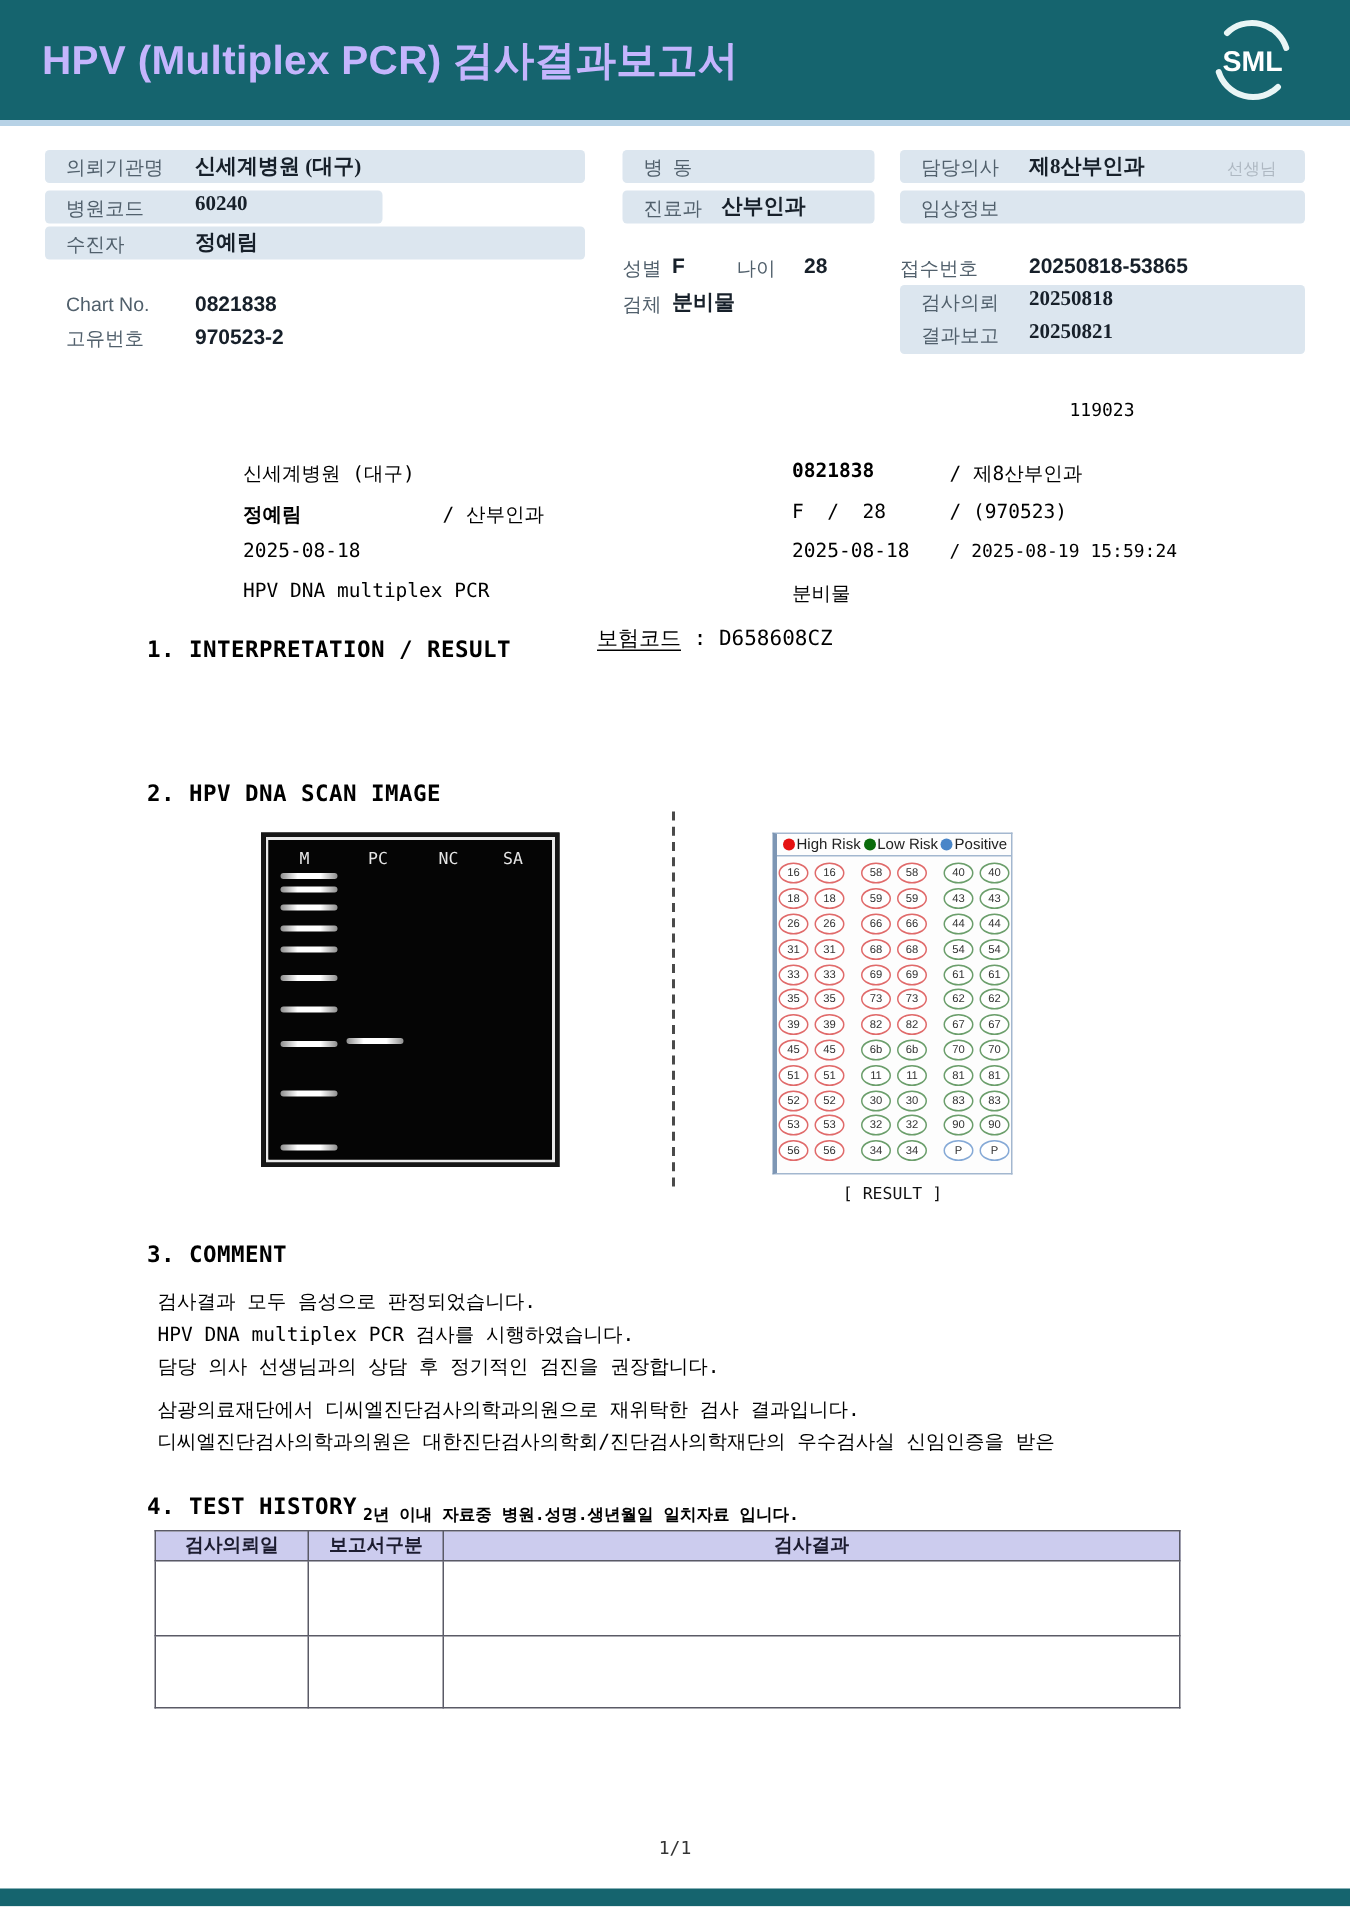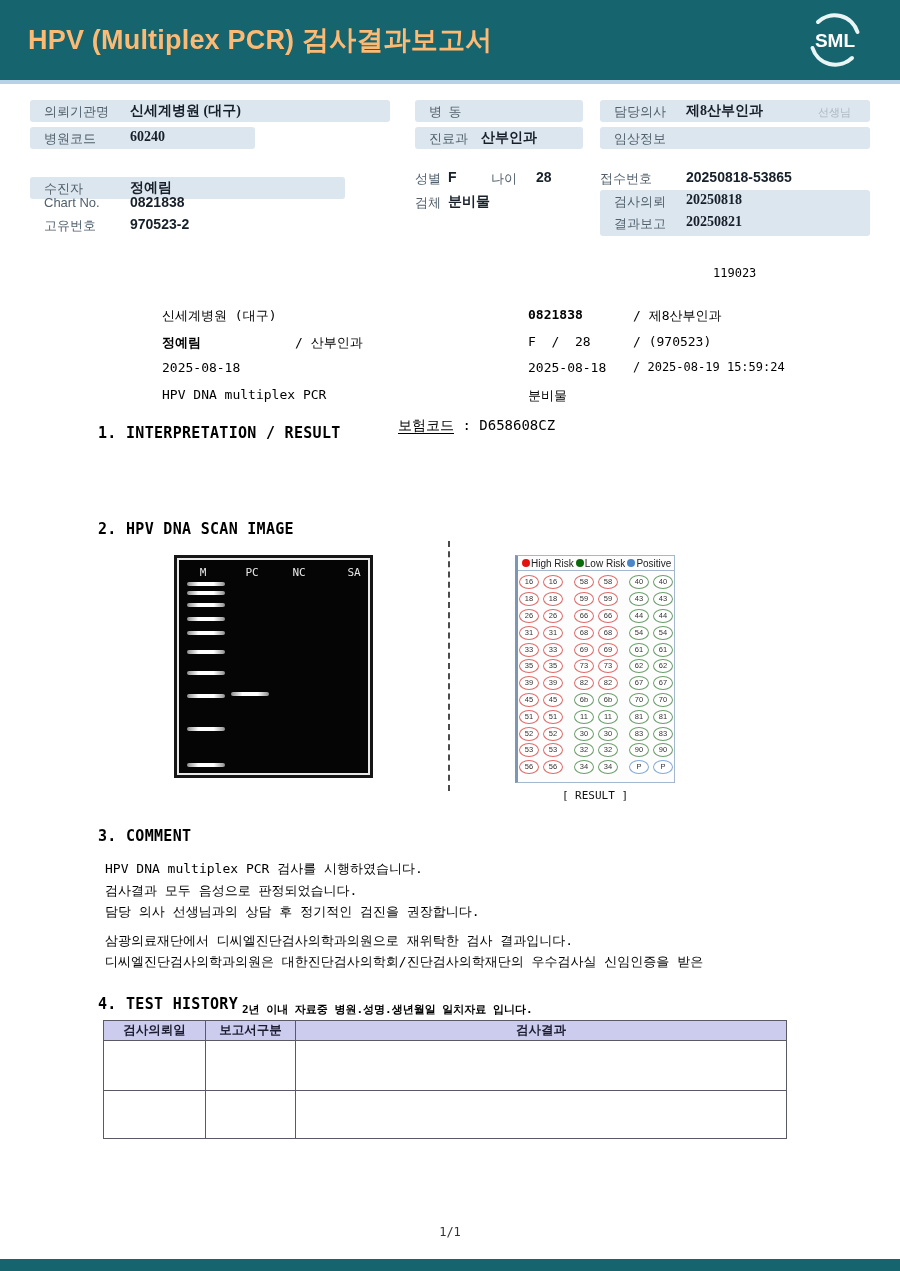--- a/index.html
+++ b/index.html
@@ -2,21 +2,21 @@
 <html><head>
 <meta charset="utf-8">
 <style>
   * { margin:0; padding:0; box-sizing:border-box; }
   html,body { background:#fff; }
   body { font-family:"Liberation Sans", sans-serif; }
   .page { position:relative; width:900px; height:1271px; background:#fff; overflow:hidden; margin:0 auto; }
 
   
   .hdr { position:absolute; left:0; top:0; width:900px; height:80px; background:#15646e; display:flex; align-items:center; }
-  .hdr-title { color:#fdba74; font-size:27px; font-weight:600; padding-left:28px; letter-spacing:0.2px; }
+  .hdr-title { color:#c4b5fd; font-size:27px; font-weight:600; padding-left:28px; letter-spacing:0.2px; }
   .hdr-logo { position:absolute; right:36px; top:11px; width:58px; height:58px; }
   .hdr-line { position:absolute; left:0; top:80px; width:900px; height:4px; background:#b7d2e6; }
 
   
   .bar { position:absolute; height:22px; background:#dce6ef; border-radius:3px;font-family:Liberation Serif, serif; }
   .plain-row { position:absolute; height:22px; }
   .ilabel { position:absolute; left:14px; top:3px; font-size:13px; color:#51606c; white-space:pre; }
   .ivalue { position:absolute; top:2px; font-size:14px; font-weight:600; color:#17202a; white-space:pre; }
   .isuffix { position:absolute; top:5px; font-size:11px; color:#aeb8c2; }
 
@@ -89,21 +89,21 @@
   <div class="hdr-line"></div>
 
   <div class="bar" style="left:30px; top:100px; width:360px;">
     <span class="ilabel">의뢰기관명</span>
     <span class="ivalue" style="left:100px;">신세계병원 (대구)</span>
   </div>
   <div class="bar" style="left:30px; top:127px; width:225px;">
     <span class="ilabel">병원코드</span>
     <span class="ivalue" style="left:100px;">60240</span>
   </div>
-  <div class="bar" style="left:30px; top:177px; width:315px;">
+  <div class="bar" style="left:30px; top:151px; width:360px;">
     <span class="ilabel">수진자</span>
     <span class="ivalue" style="left:100px;">정예림</span>
   </div>
   <div class="plain-row" style="left:30px; top:192px; width:360px;">
     <span class="ilabel">Chart No.</span>
     <span class="ivalue" style="left:100px;">0821838</span>
   </div>
   <div class="plain-row" style="left:30px; top:214px; width:360px;">
     <span class="ilabel">고유번호</span>
     <span class="ivalue" style="left:100px;">970523-2</span>
@@ -169,21 +169,21 @@
   <div class="sec-title" style="left:98px; top:424px;">1. INTERPRETATION / RESULT</div>
   <div class="ins-code"><span class="u">보험코드</span><span> : </span><span>D658608CZ</span></div>
 
   <div class="sec-title" style="left:98px; top:520px;">2. HPV DNA SCAN IMAGE</div>
 
   <div class="gel">
     <div class="gel-inner">
         <span class="lane-lbl" style="left: 12px;">M</span>
         <span class="lane-lbl" style="left: 61px;">PC</span>
         <span class="lane-lbl" style="left: 108px;">NC</span>
-        <span class="lane-lbl" style="left: 163px;">SA</span>
+        <span class="lane-lbl" style="left: 151px;">SA</span>
         <div class="band" style="top: 22px;"></div>
         <div class="band" style="top: 31px;"></div>
         <div class="band" style="top: 43px;"></div>
         <div class="band" style="top: 57px;"></div>
         <div class="band" style="top: 71px;"></div>
         <div class="band" style="top: 90px;"></div>
         <div class="band" style="top: 111px;"></div>
         <div class="band" style="top: 134px;"></div>
         <div class="band" style="top: 167px;"></div>
         <div class="band" style="top: 203px;"></div>
@@ -304,21 +304,21 @@
           <span class="hpv-circle low">34</span>
           <span class="hpv-circle pos gap-left">P</span>
           <span class="hpv-circle pos">P</span>
         </div>
       </div>
   </div>
   <div class="result-caption">[ RESULT ]</div>
 
   <div class="sec-title" style="left:98px; top:827px;">3. COMMENT</div>
   <div class="comment-block">
-    <div id="cpara1"><div>HPV DNA multiplex PCR 검사를 시행하였습니다.</div><div>검사결과 모두 음성으로 판정되었습니다.</div><div>담당 의사 선생님과의 상담 후 정기적인 검진을 권장합니다.</div></div>
+    <div id="cpara1"><div>검사결과 모두 음성으로 판정되었습니다.</div><div>HPV DNA multiplex PCR 검사를 시행하였습니다.</div><div>담당 의사 선생님과의 상담 후 정기적인 검진을 권장합니다.</div></div>
     <div class="cpara2" id="cpara2"><div>삼광의료재단에서 디씨엘진단검사의학과의원으로 재위탁한 검사 결과입니다.</div><div>디씨엘진단검사의학과의원은 대한진단검사의학회/진단검사의학재단의 우수검사실 신임인증을 받은</div></div>
   </div>
 
   <div class="sec-title" style="left:98px; top:995px;">4. TEST HISTORY</div>
   <div class="hist-note">2년 이내 자료중 병원.성명.생년월일 일치자료 입니다.</div>
   <table class="hist-table">
     <colgroup>
         <col style="width:102px">
         <col style="width:90px">
         <col>

